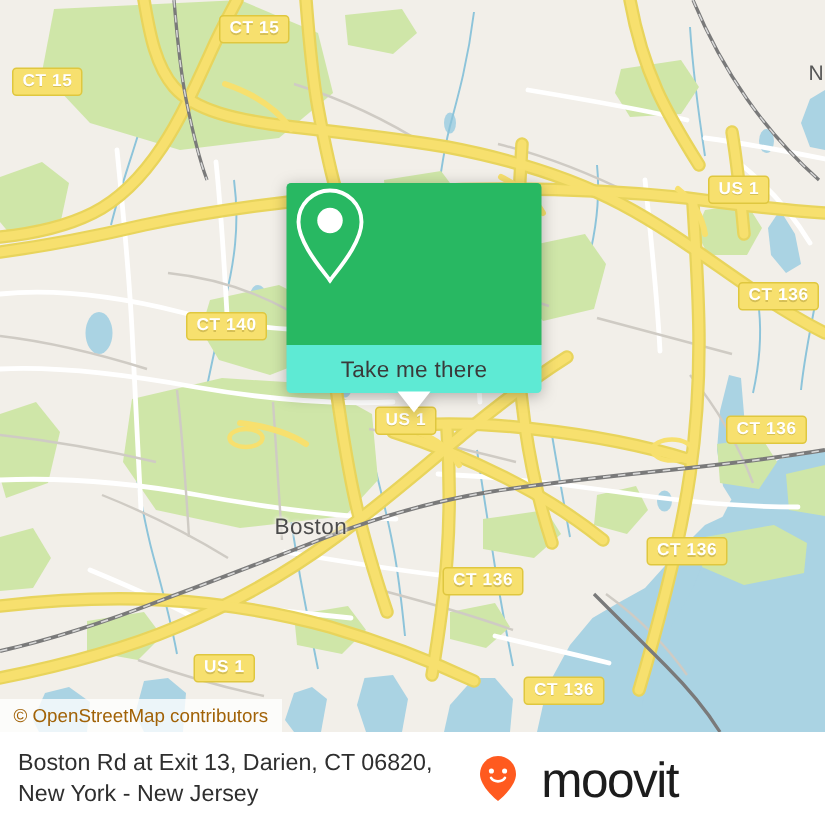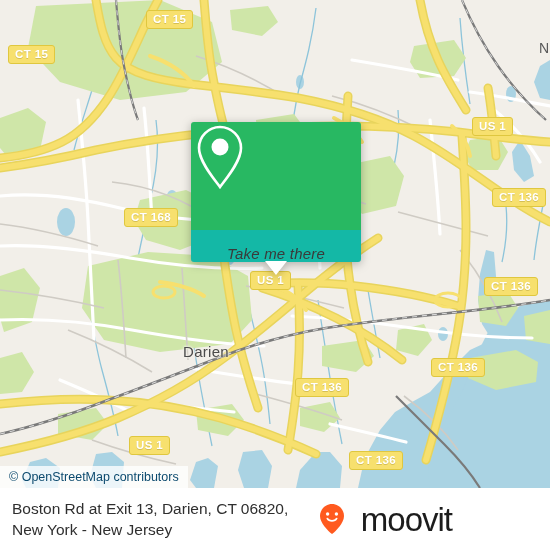--- a/index.html
+++ b/index.html
@@ -39,39 +39,39 @@
     padding:2px 6px 3px 6px;
     line-height:12px;
     white-space:nowrap;
     text-shadow:0 1px 0 rgba(150,130,40,.35);
   }
 
   
   .attrib{
     position:absolute;left:0;bottom:0;
     background:rgba(255,255,255,.78);
-    font-size:12.5px;color:#0c4a6e;
+    font-size:12.5px;color:#a16207;
     padding:4px 9px 4px 9px;
     white-space:nowrap;
   }
 
   
   .callout{
     position:absolute;left:191px;top:122px;width:170px;
     filter:drop-shadow(0 2px 5px rgba(0,0,0,.28));
   }
   .callout-top{
     background:#28b862;
     height:108px;border-radius:3px 3px 0 0;
     display:flex;align-items:center;justify-content:center;
   }
   .callout-bottom{
-    background:#14b8a6;height:32px;border-radius:0 0 3px 3px;
-    display:flex;align-items:flex-end;justify-content:center;
-    font-size:15px;color:#3a3a3a;letter-spacing:.2px;font-style:italic;
+    background:#5eead4;height:32px;border-radius:0 0 3px 3px;
+    display:flex;align-items:center;justify-content:center;
+    font-size:15px;color:#3a3a3a;letter-spacing:.2px;
   }
   .callout-tail{
     position:absolute;left:50%;bottom:-13px;
     margin-left:-11px;width:0;height:0;
     border-left:11px solid transparent;
     border-right:11px solid transparent;
     border-top:14px solid #ffffff;
   }
 
   
@@ -260,29 +260,29 @@
         <path d="M462,0 C472,24 484,46 498,66 C512,86 528,104 546,120" fill="none" stroke="#d8d8d8" stroke-width="1" stroke-dasharray="5 5"></path>
         <path d="M396,396 C412,412 428,428 444,444 C458,458 470,472 480,488" fill="none" stroke="#7a7a7a" stroke-width="2.2"></path>
       </g>
     </svg>
 
     <div>
       <div class="shield" style="left:146px;top:10px;">CT 15</div>
       <div class="shield" style="left:8px;top:45px;">CT 15</div>
       <div class="shield" style="left:472px;top:117px;">US 1</div>
       <div class="shield" style="left:492px;top:188px;">CT 136</div>
-      <div class="shield" style="left:124px;top:208px;">CT 168</div>
+      <div class="shield" style="left:124px;top:208px;">CT 140</div>
       <div class="shield" style="left:250px;top:271px;">US 1</div>
       <div class="shield" style="left:484px;top:277px;">CT 136</div>
       <div class="shield" style="left:431px;top:358px;">CT 136</div>
       <div class="shield" style="left:295px;top:378px;">CT 136</div>
       <div class="shield" style="left:129px;top:436px;">US 1</div>
       <div class="shield" style="left:349px;top:451px;">CT 136</div>
 
-      <div class="place-label city-label" style="left:183px;top:343px;">Darien</div>
+      <div class="place-label city-label" style="left:183px;top:343px;">Boston</div>
       <div class="place-label" style="left:539px;top:40px;">N</div>
     </div>
 
     <div class="callout">
       <div class="callout-top">
         <svg width="58" height="70" viewBox="0 0 58 70">
           <path d="M29,5 C17.4,5 8,14.4 8,26 C8,40 24,58 29,65 C34,58 50,40 50,26 C50,14.4 40.6,5 29,5 Z" fill="none" stroke="#ffffff" stroke-width="2.6"></path>
           <circle cx="29" cy="25" r="8.5" fill="#ffffff"></circle>
         </svg>
       </div>

